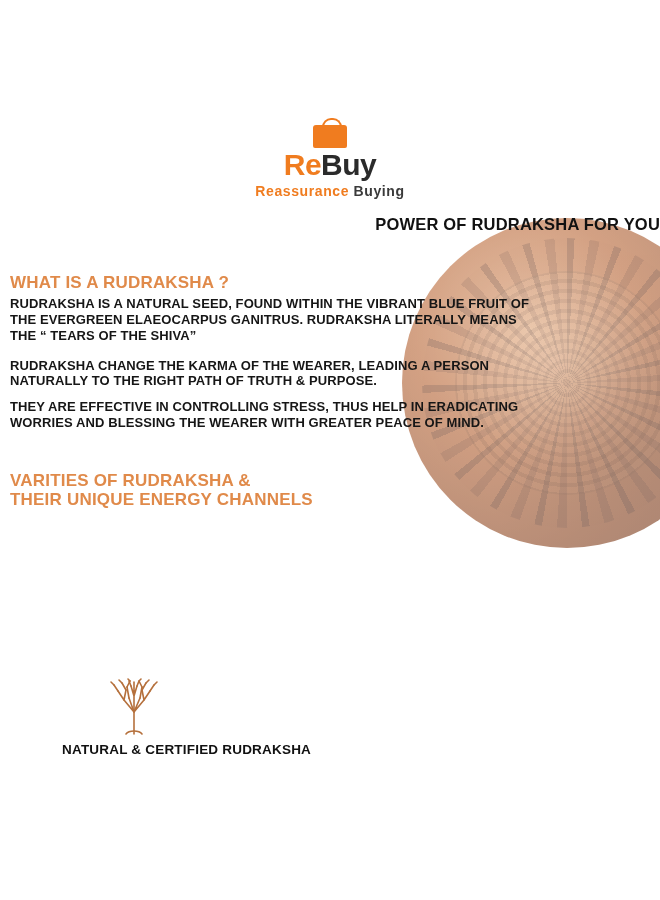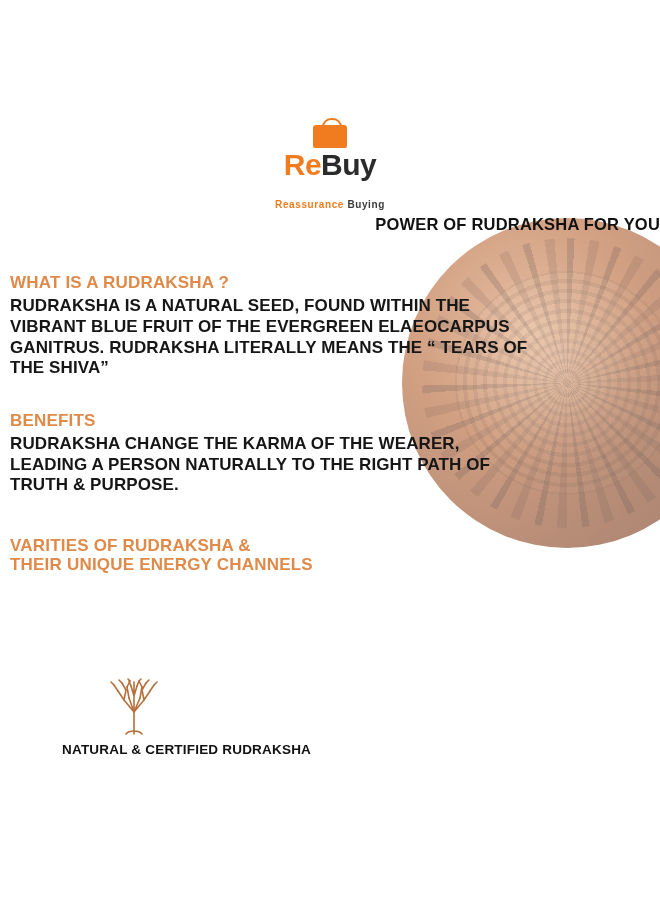--- a/index.html
+++ b/index.html
@@ -104,22 +104,22 @@
   }
   .logo-text {
     font-size: 30px;
     font-weight: bold;
     letter-spacing: -0.5px;
     line-height: 1;
   }
   .logo-re { color: #f07c1f; }
   .logo-buy { color: #2b2b2b; }
   .logo-sub {
-    margin-top: 19px;
-    font-size: 10px;
+    margin-top: 3px;
+    font-size: 14px;
     font-weight: bold;
     letter-spacing: 0.6px;
     text-align: center;
   }
   .logo-sub .w1 { color: #f07c1f; }
   .logo-sub .w2 { color: #3a3a3a; }
 
   .main-title {
     position: absolute;
     left: 0; right: 0;
@@ -142,21 +142,21 @@
     margin: 18px 0 4px 0;
     font-size: 17px;
     font-weight: bold;
     color: #e08a4a;
     letter-spacing: 0.2px;
     line-height: 1.12;
   }
 
   p.para {
     margin: 0 0 10px 0;
-    font-size: 17px;
+    font-size: 13px;
     font-weight: bold;
     color: #161616;
     line-height: 1.22;
     letter-spacing: 0.1px;
   }
   p.para.last { margin-bottom: 0; }
 
   .gap-a { height: 14px; }
   .gap-b { height: 12px; }
 
@@ -201,22 +201,22 @@
 
     <div class="main-title">POWER OF RUDRAKSHA FOR YOU</div>
 
     <div class="body-block">
 
       <h2 class="section">WHAT IS A RUDRAKSHA ?</h2>
       <p class="para last">RUDRAKSHA IS A NATURAL SEED, FOUND WITHIN THE VIBRANT BLUE FRUIT OF THE EVERGREEN ELAEOCARPUS GANITRUS. RUDRAKSHA LITERALLY MEANS THE “ TEARS OF THE SHIVA”</p>
 
       <div class="gap-a"></div>
 
-      <h2 class="section">BENEFITS</h2>
       <p class="para">RUDRAKSHA CHANGE THE KARMA OF THE WEARER, LEADING A PERSON NATURALLY TO THE RIGHT PATH OF TRUTH &amp; PURPOSE.</p>
+      <p class="para">THEY ARE EFFECTIVE IN CONTROLLING STRESS, THUS HELP IN ERADICATING WORRIES AND BLESSING THE WEARER WITH GREATER PEACE OF MIND.</p>
 
       <div class="gap-b"></div>
 
       <h2 class="section">
         <span>VARITIES OF RUDRAKSHA &amp;</span><br>
         <span>THEIR UNIQUE ENERGY CHANNELS</span>
       </h2>
 
     </div>
 

